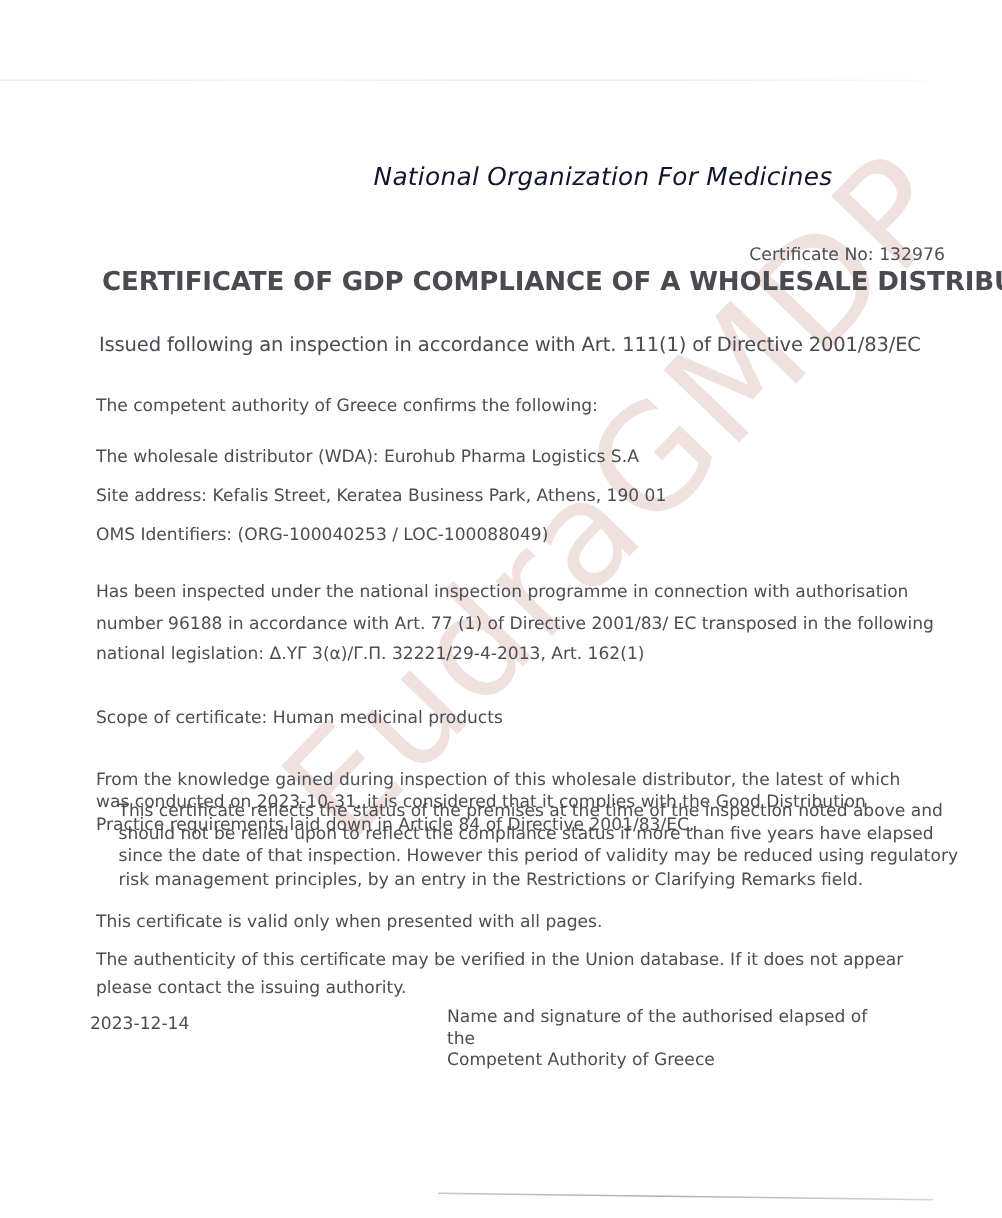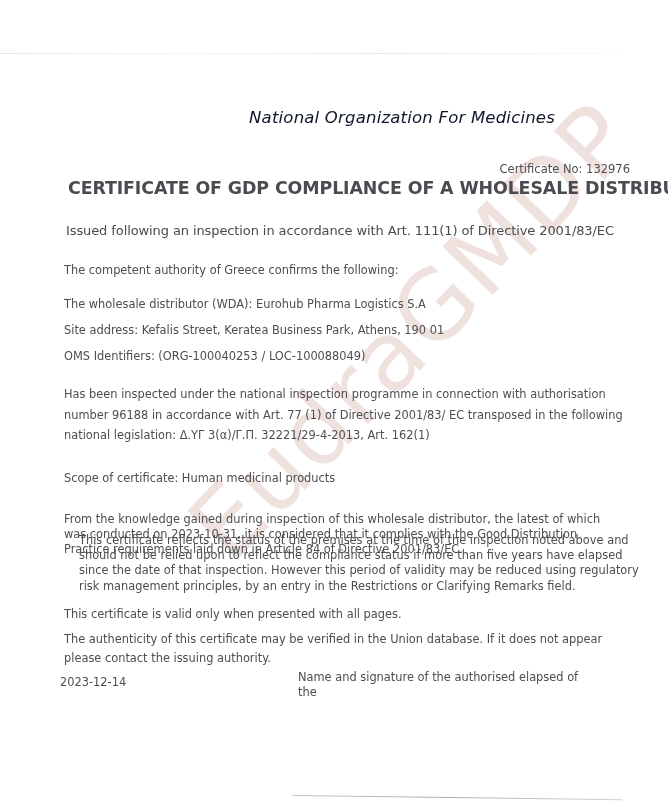--- a/index.html
+++ b/index.html
@@ -170,19 +170,20 @@
     <div class="blk b-reflects">This certificate reflects the status of the premises at the time of the inspection noted above and should not be relied upon to reflect the compliance status if more than five years have elapsed since the date of that inspection.  However this period of validity may be reduced using regulatory risk management principles, by an entry in the Restrictions or Clarifying Remarks field.</div>
 
     <div class="blk b-validpages">This certificate is valid only when presented with all pages.</div>
 
     <div class="blk b-authentic">The authenticity of this certificate may be verified in the Union database.  If it does not appear please contact the issuing authority.</div>
 
     <div class="date-line">2023-12-14</div>
 
     <div class="sign-block">
       <div>Name and signature of the authorised elapsed of the</div>
+      <div>Competent Authority of Greece</div>
     </div>
 
   </div>
 
   <div class="scan-line-bottom"></div>
 
 </div>
 
 </body></html>

